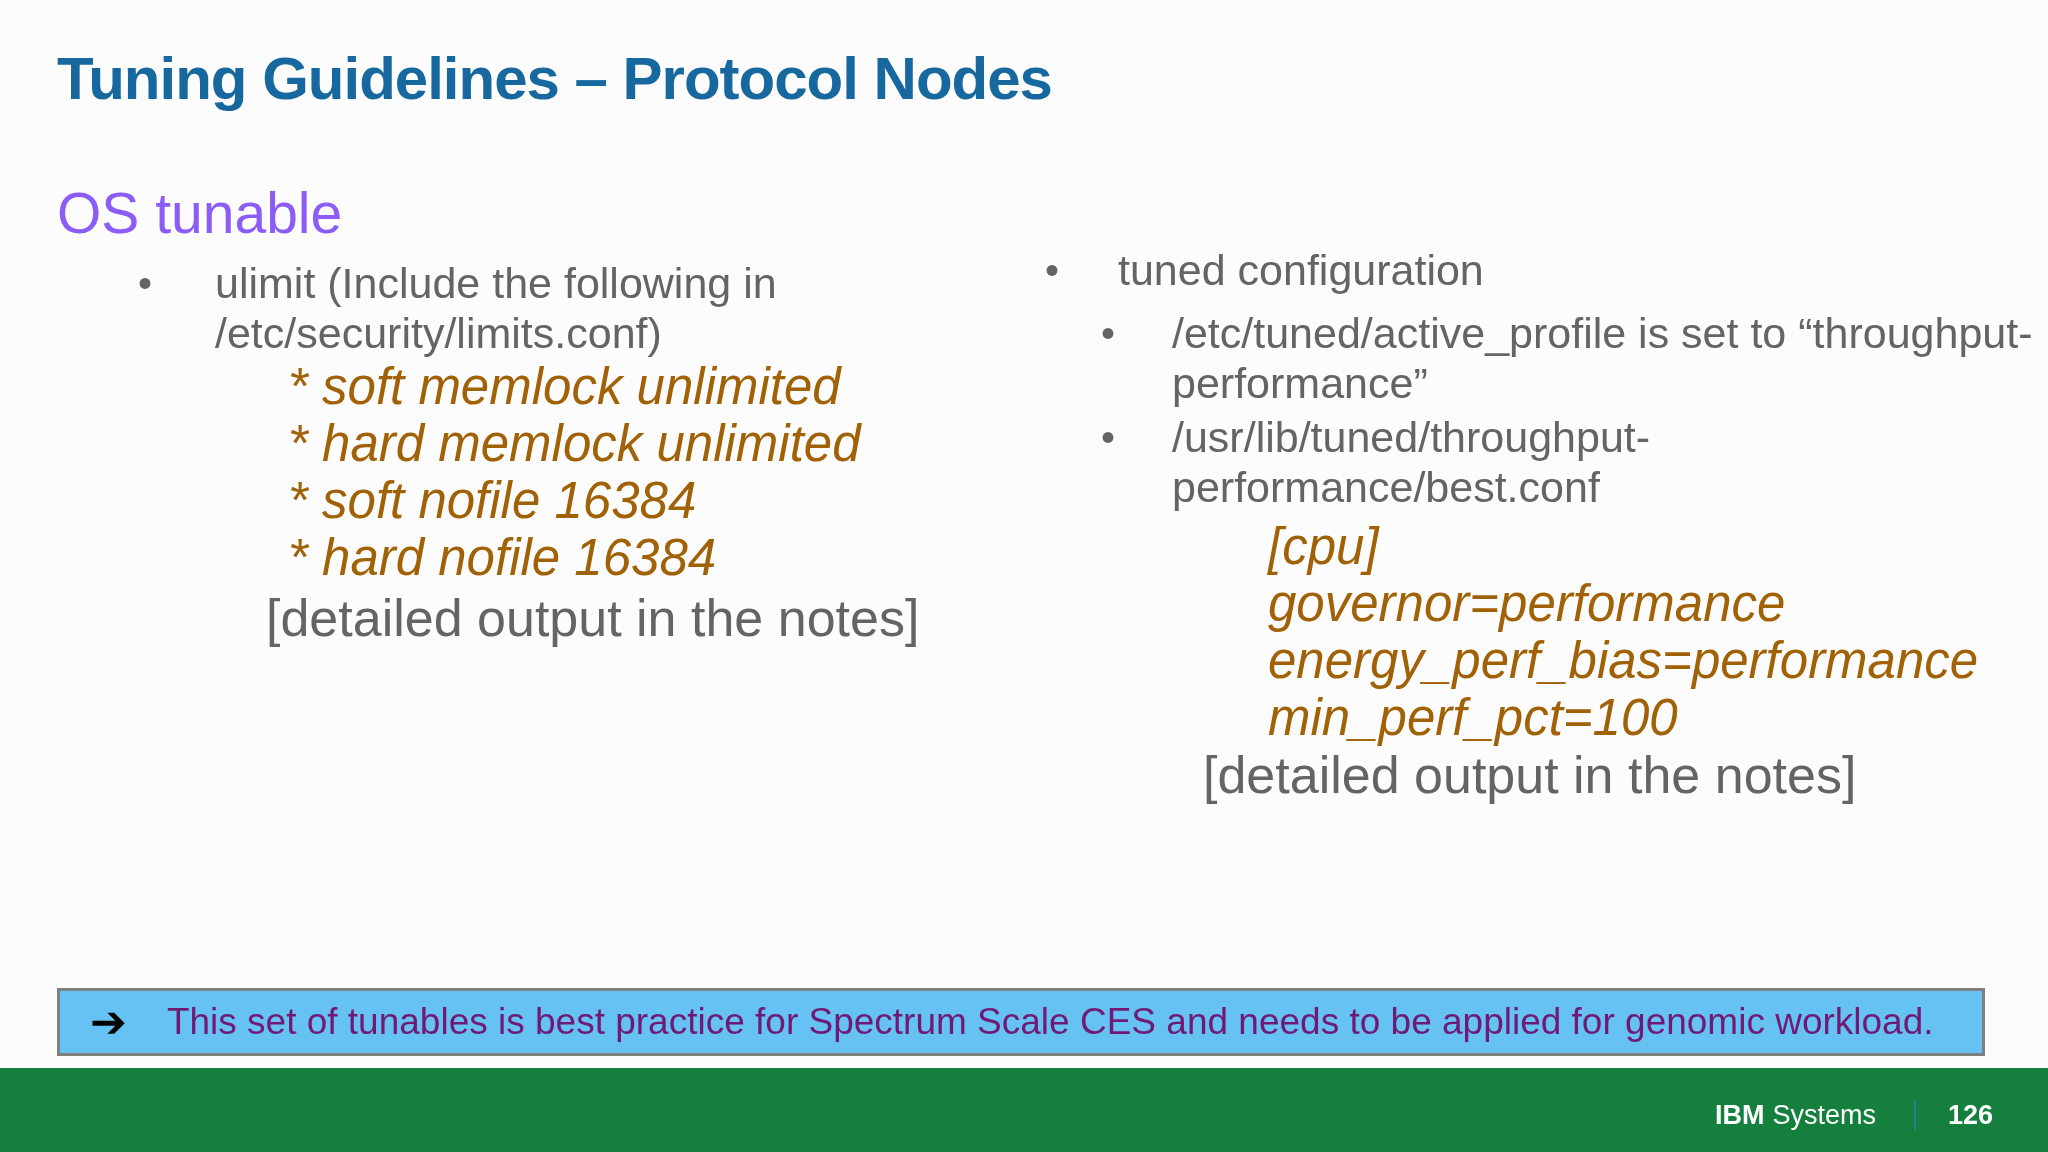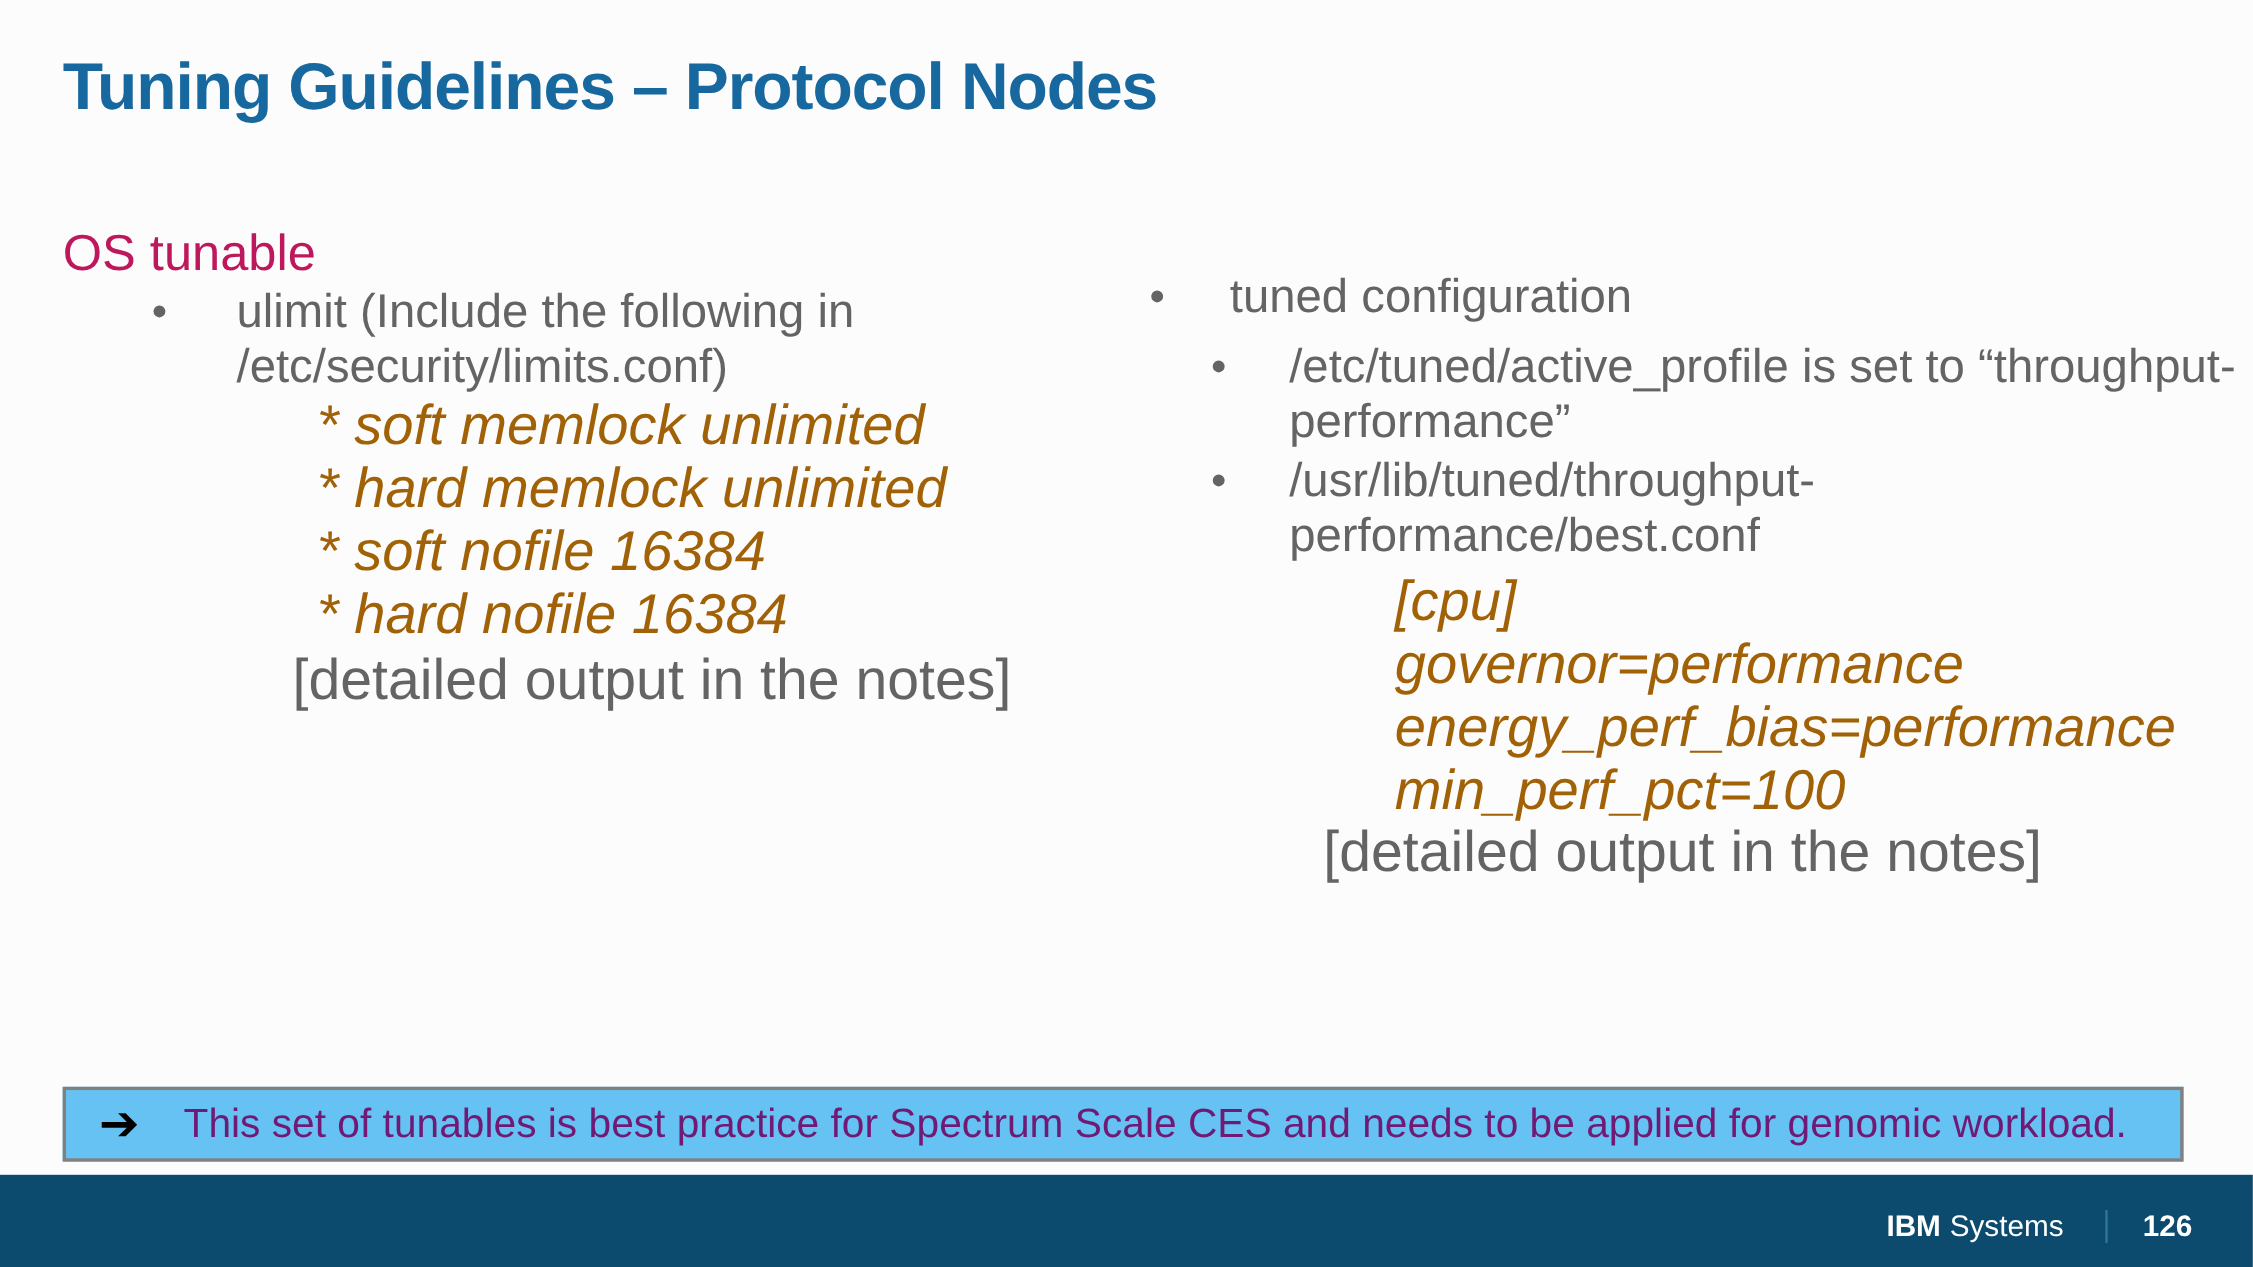--- a/index.html
+++ b/index.html
@@ -24,23 +24,23 @@
     left: 57px;
     top: 44px;
     font-size: 60px;
     font-weight: bold;
     color: #16689f;
     letter-spacing: -1px;
     white-space: nowrap;
   }
   .section-heading {
     left: 57px;
-    top: 202px;
-    font-size: 46px;
-    color: #be185d;
+    top: 180px;
+    font-size: 57px;
+    color: #8b5cf6;
     white-space: nowrap;
   }
   .body-text {
     font-size: 43px;
     color: #646464;
     line-height: 50px;
   }
   .bullet {
     font-size: 40px;
     color: #646464;
@@ -85,21 +85,21 @@
     color: #701a75;
     margin-left: 40px;
     white-space: nowrap;
   }
 
   .footer-bar {
     left: 0;
     top: 1068px;
     width: 2048px;
     height: 84px;
-    background: #0c4a6e;
+    background: #15803d;
   }
   .footer-content {
     position: absolute;
     right: 55px;
     top: 32px;
     display: flex;
     align-items: center;
     color: #ffffff;
     font-size: 27px;
     line-height: 1;

